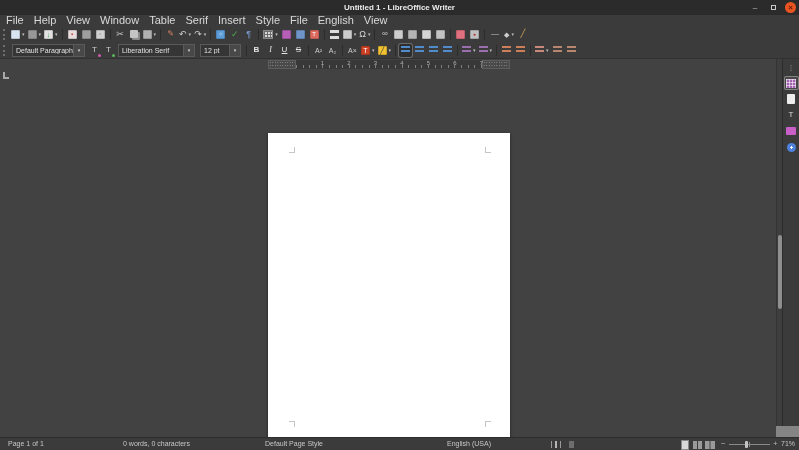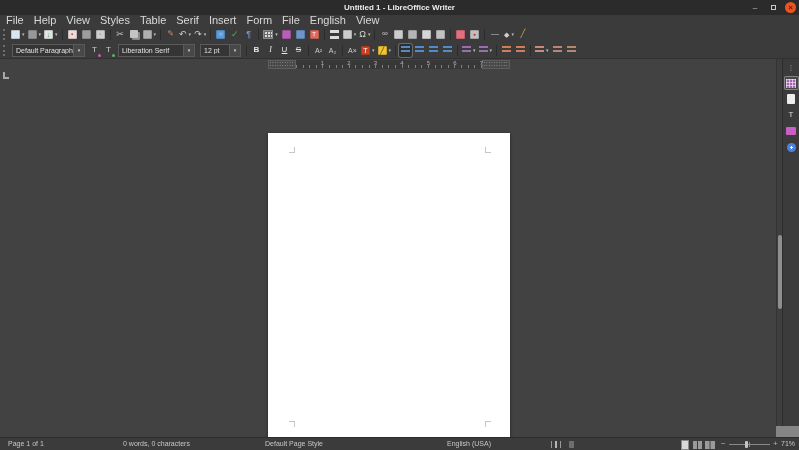--- a/index.html
+++ b/index.html
@@ -122,25 +122,25 @@
         <span class="maxsq"></span>
       </span>
     <span class="wc wc-close">×</span>
   </div>
 </div>
 
 <div id="menubar">
     <div class="menu-item">File</div>
     <div class="menu-item">Help</div>
     <div class="menu-item">View</div>
-    <div class="menu-item">Styles</div>
+    <div class="menu-item">Window</div>
     <div class="menu-item">Table</div>
     <div class="menu-item">Serif</div>
     <div class="menu-item">Insert</div>
-    <div class="menu-item">Form</div>
+    <div class="menu-item">Style</div>
     <div class="menu-item">File</div>
     <div class="menu-item">English</div>
     <div class="menu-item">View</div>
   </div>
 
 <div id="toolbar1" class="toolbar">
     <div class="thandle"></div>
     <div class="tbtn">
       <span class="ticon box" style="background: rgb(217, 230, 242);"></span>
       <span class="dd">▾</span>

